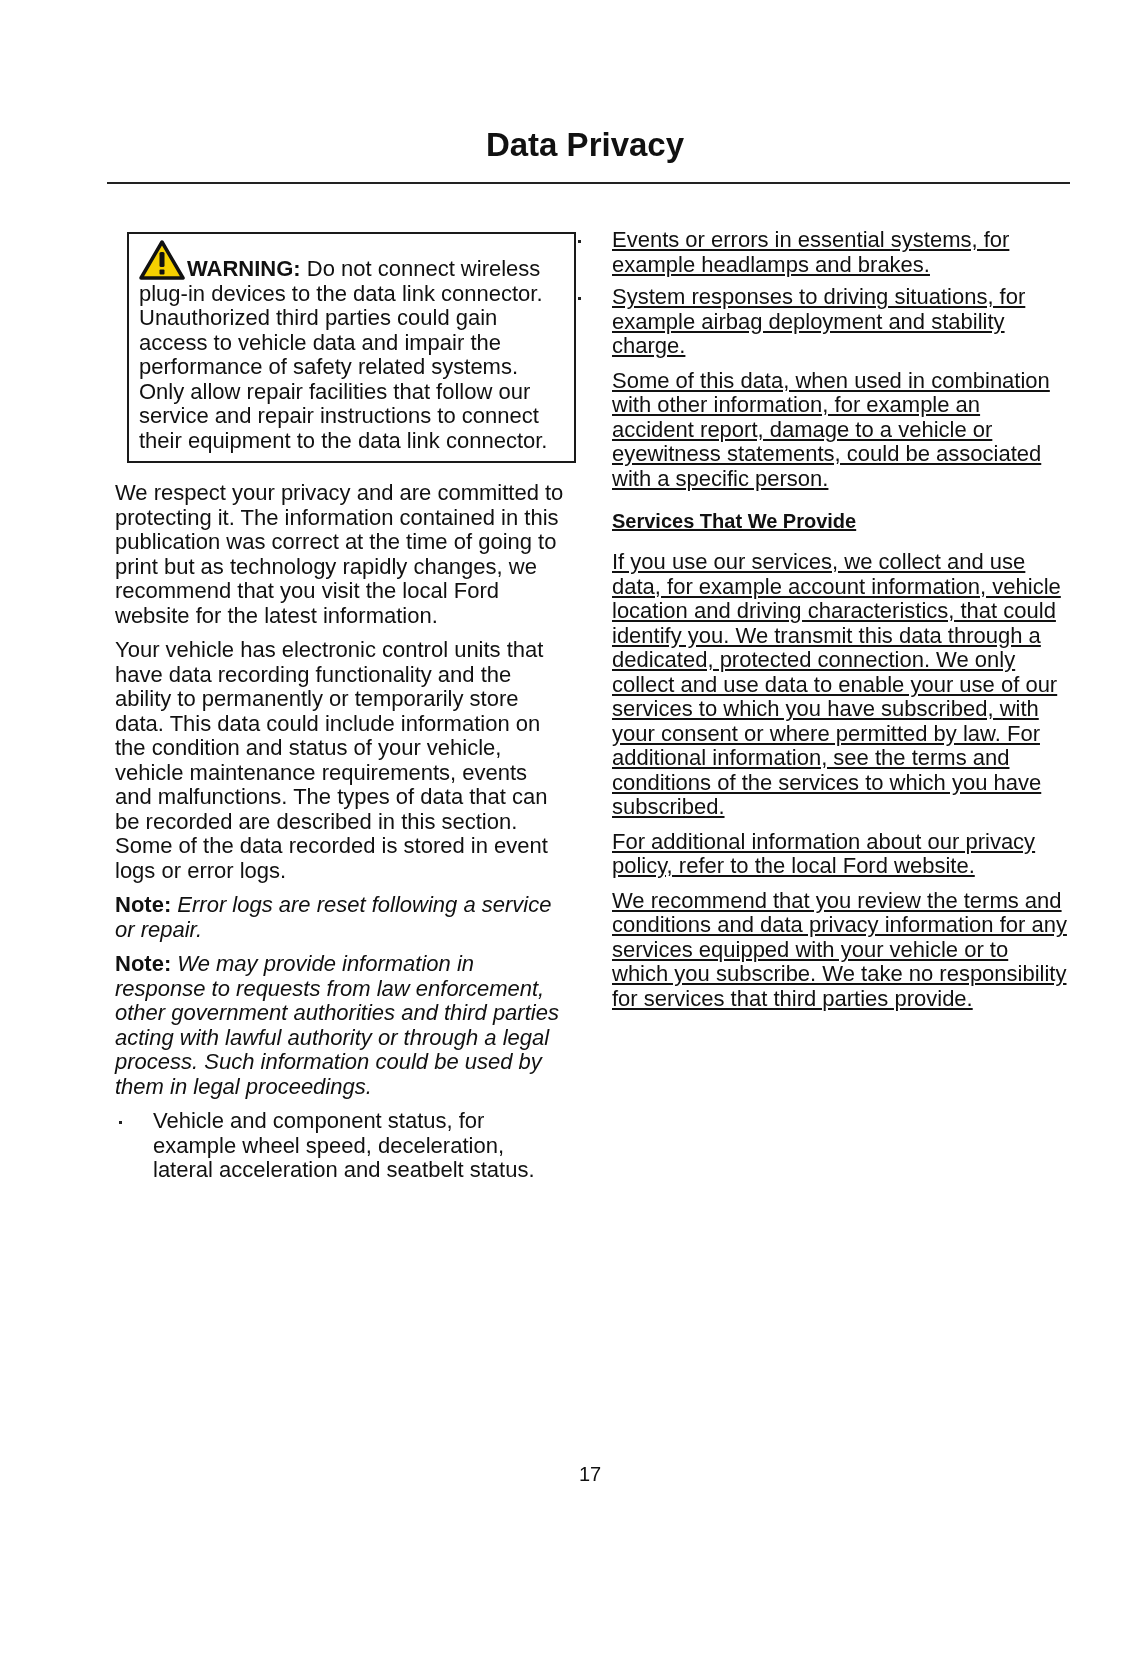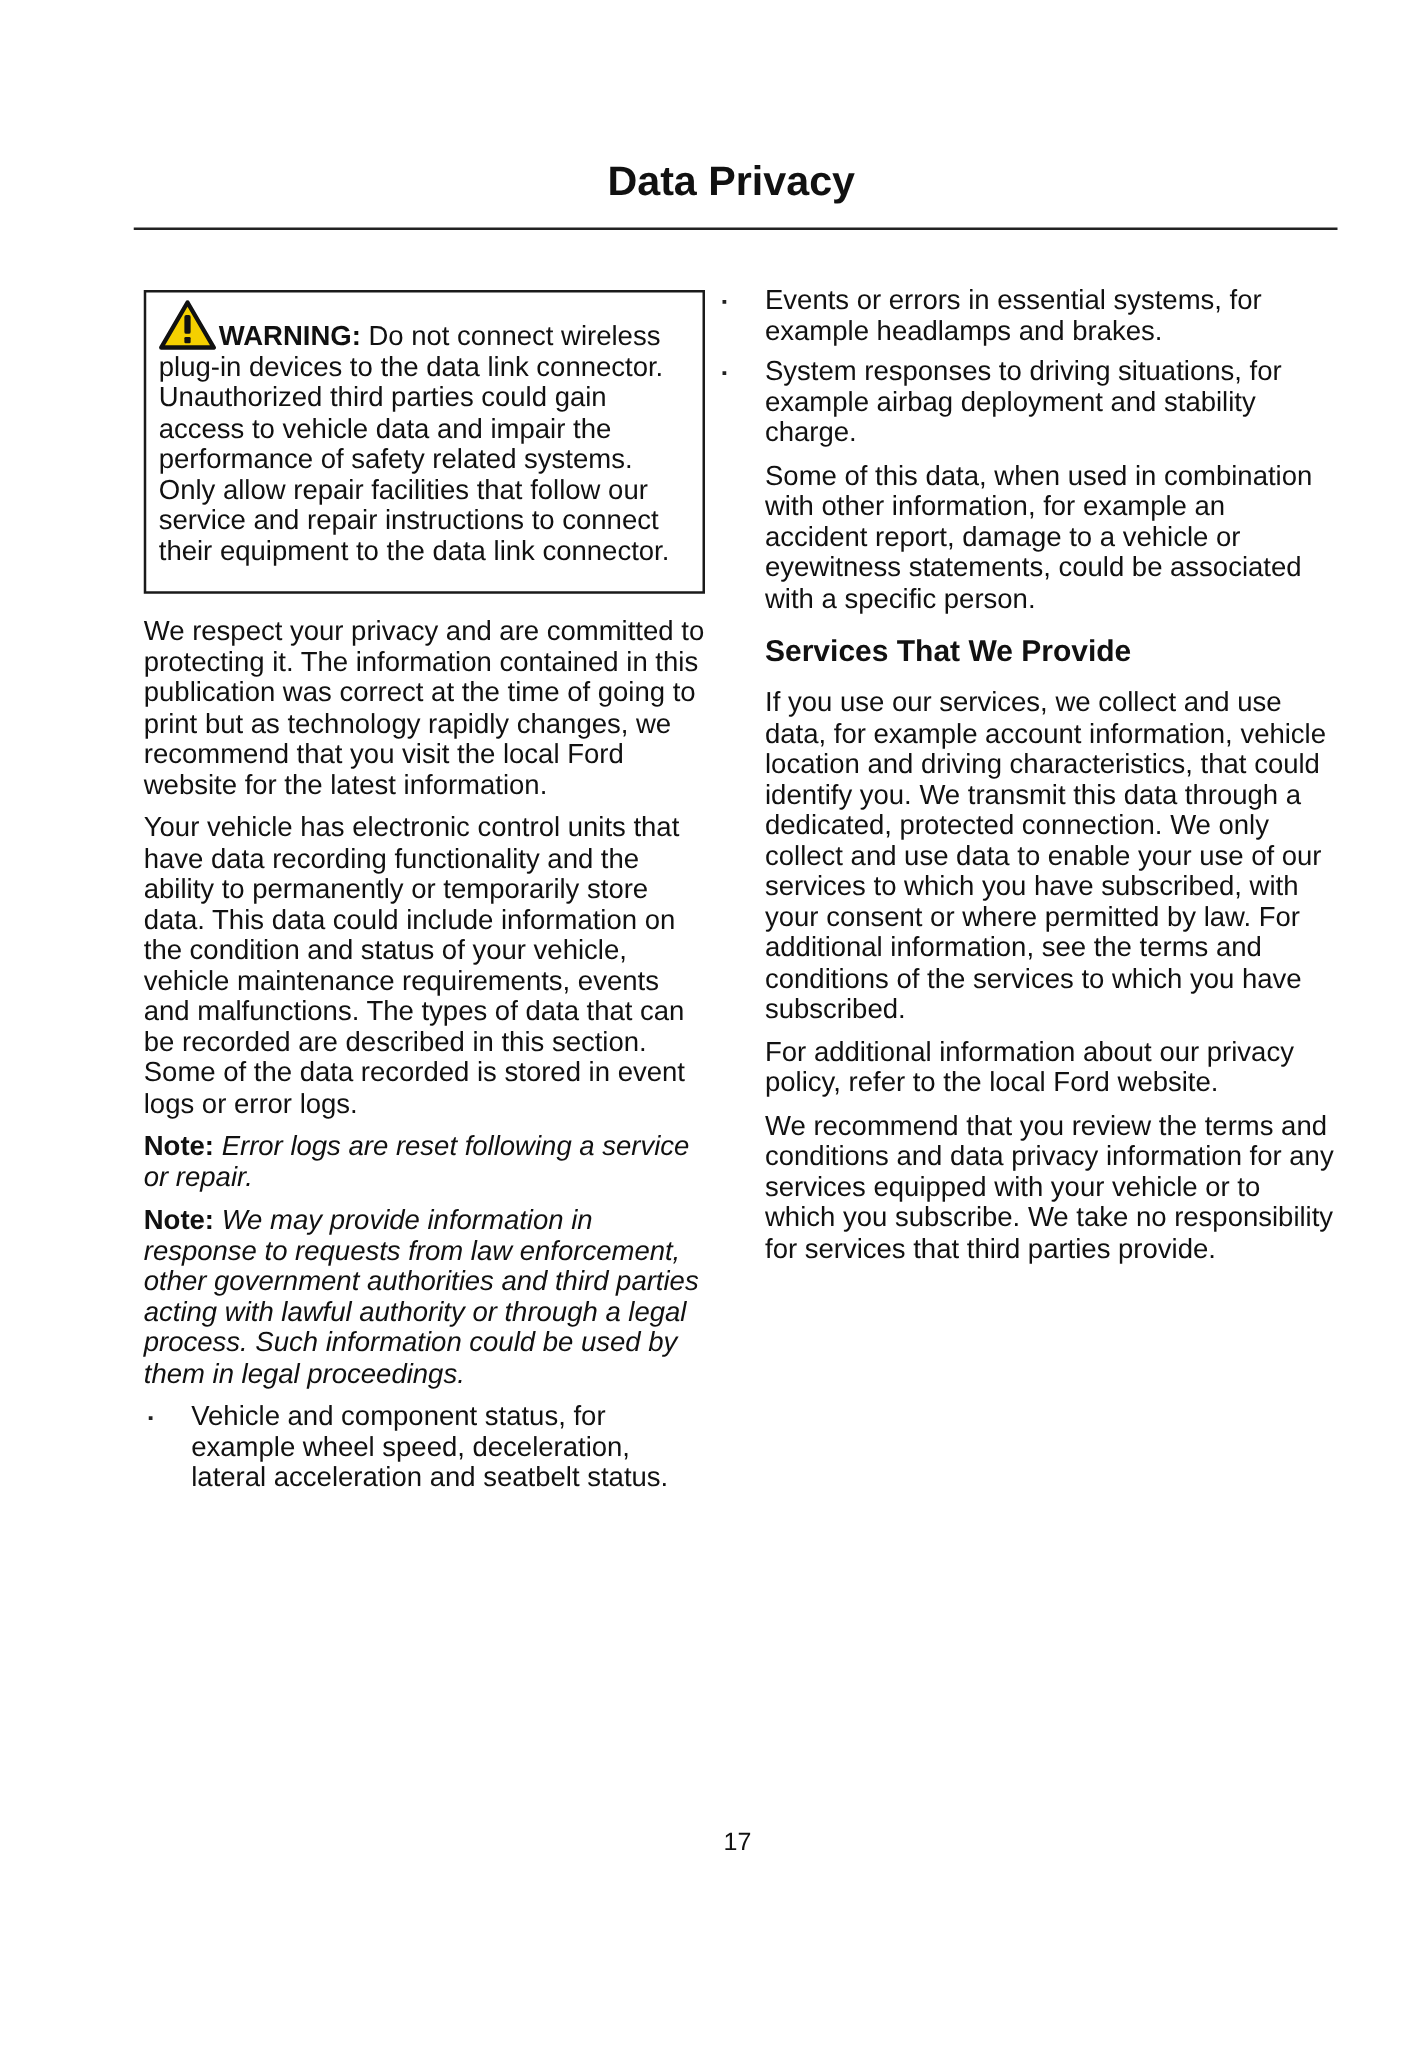--- a/index.html
+++ b/index.html
@@ -15,43 +15,43 @@
     }
     .title-rule {
       position: absolute; left: 107px; top: 182px; width: 963px; height: 0;
       border-top: 2px solid #222;
     }
     .col {
       position: absolute; top: 228px;
       font-size: 22px; line-height: 24.5px;
     }
     .col-left { left: 115px; width: 452px; }
-    .col-right { left: 612px; width: 455px; top: 228px; }
+    .col-right { left: 612px; width: 455px; top: 228px; text-decoration: underline; }
     p { margin: 0 0 10px 0; }
     .warning-box {
       border: 2.5px solid #1a1a1a;
-      padding: 6px 10px 20px 10px;
-      margin: 4px 0 18px 0;
+      padding: 6px 10px 8px 10px;
+      margin: 4px 0 18px 12px;
       width: 425px;
     }
     .warn-icon {
       display: inline-block; width: 46px; height: 40px; vertical-align: -4px;
       margin-right: 2px;
     }
     .warn-label { font-weight: bold; }
     .note-label { font-weight: bold; }
     .italic { font-style: italic; text-align: center; }
     ul.bullets { list-style: none; margin: 0 0 10px 0; padding: 0; }
     ul.bullets li { position: relative; padding-left: 38px; margin-bottom: 8px; }
     ul.bullets li::before {
       content: ""; position: absolute; left: 4px; top: 12px;
       width: 3px; height: 3px; background: #222;
     }
     h2.section {
-      font-size: 24px; line-height: 25px; font-weight: bold; margin: 18px 0 16px 0;
+      font-size: 20px; line-height: 25px; font-weight: bold; margin: 18px 0 16px 0;
       color: #111;
     }
     .page-number {
       position: absolute; left: 0; width: 1180px; top: 1463px;
       text-align: center; font-size: 20px;
     }
   </style>
 </head>
 <body>
 

